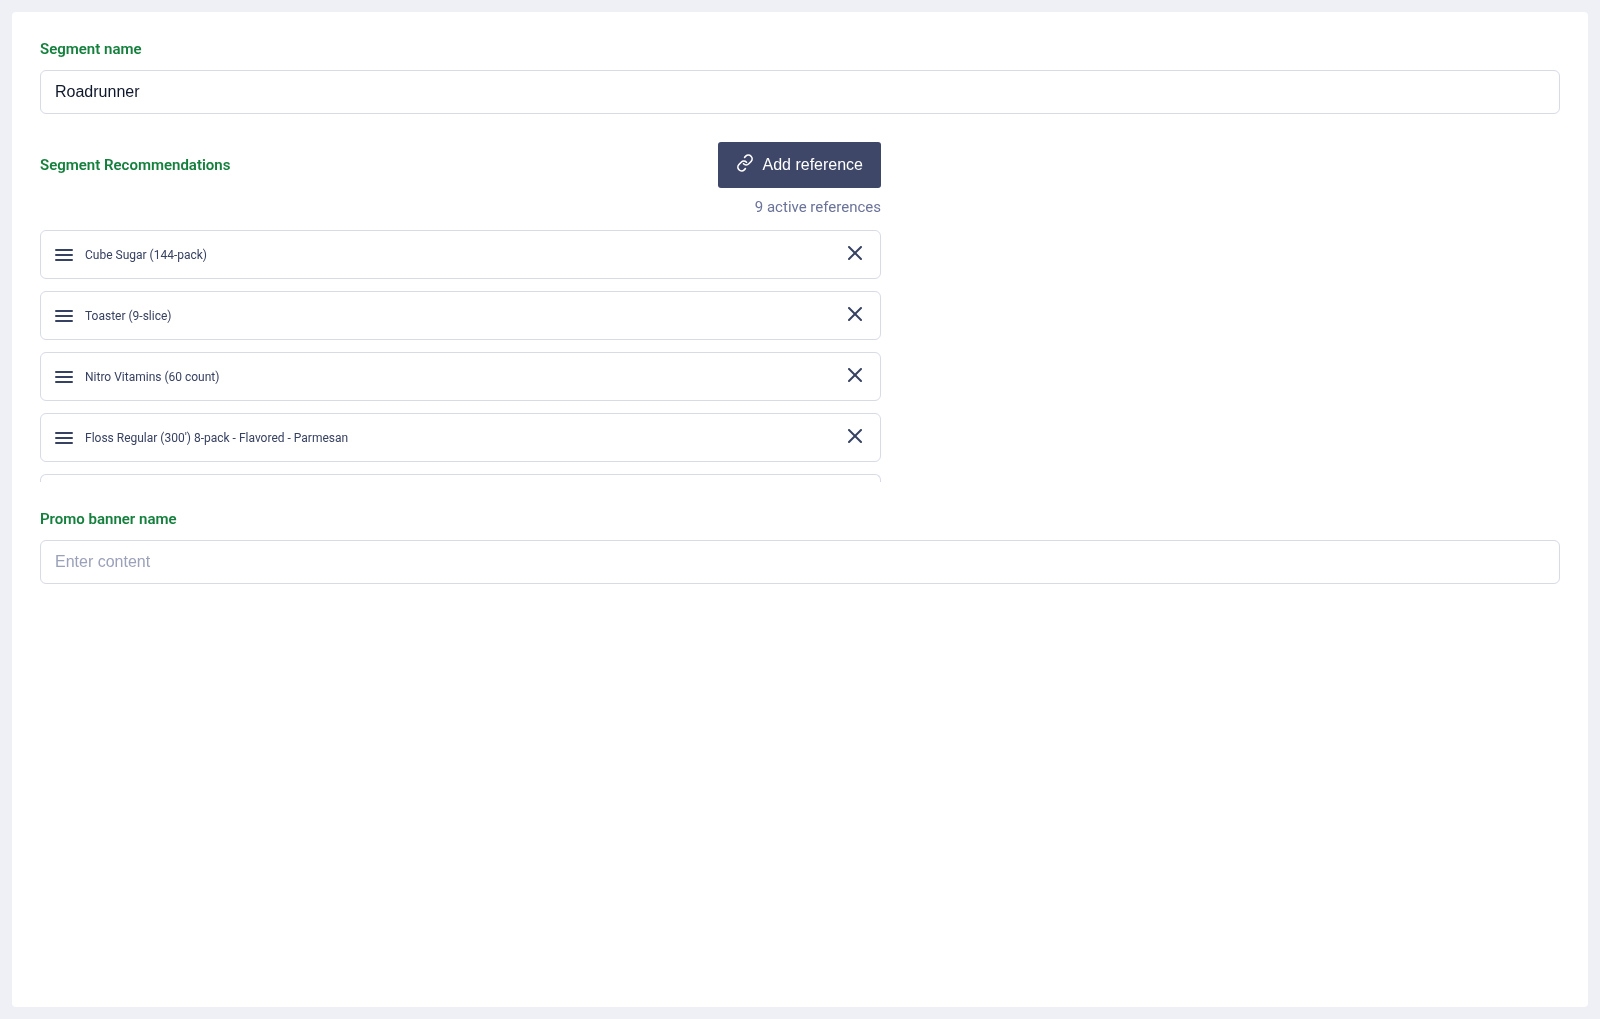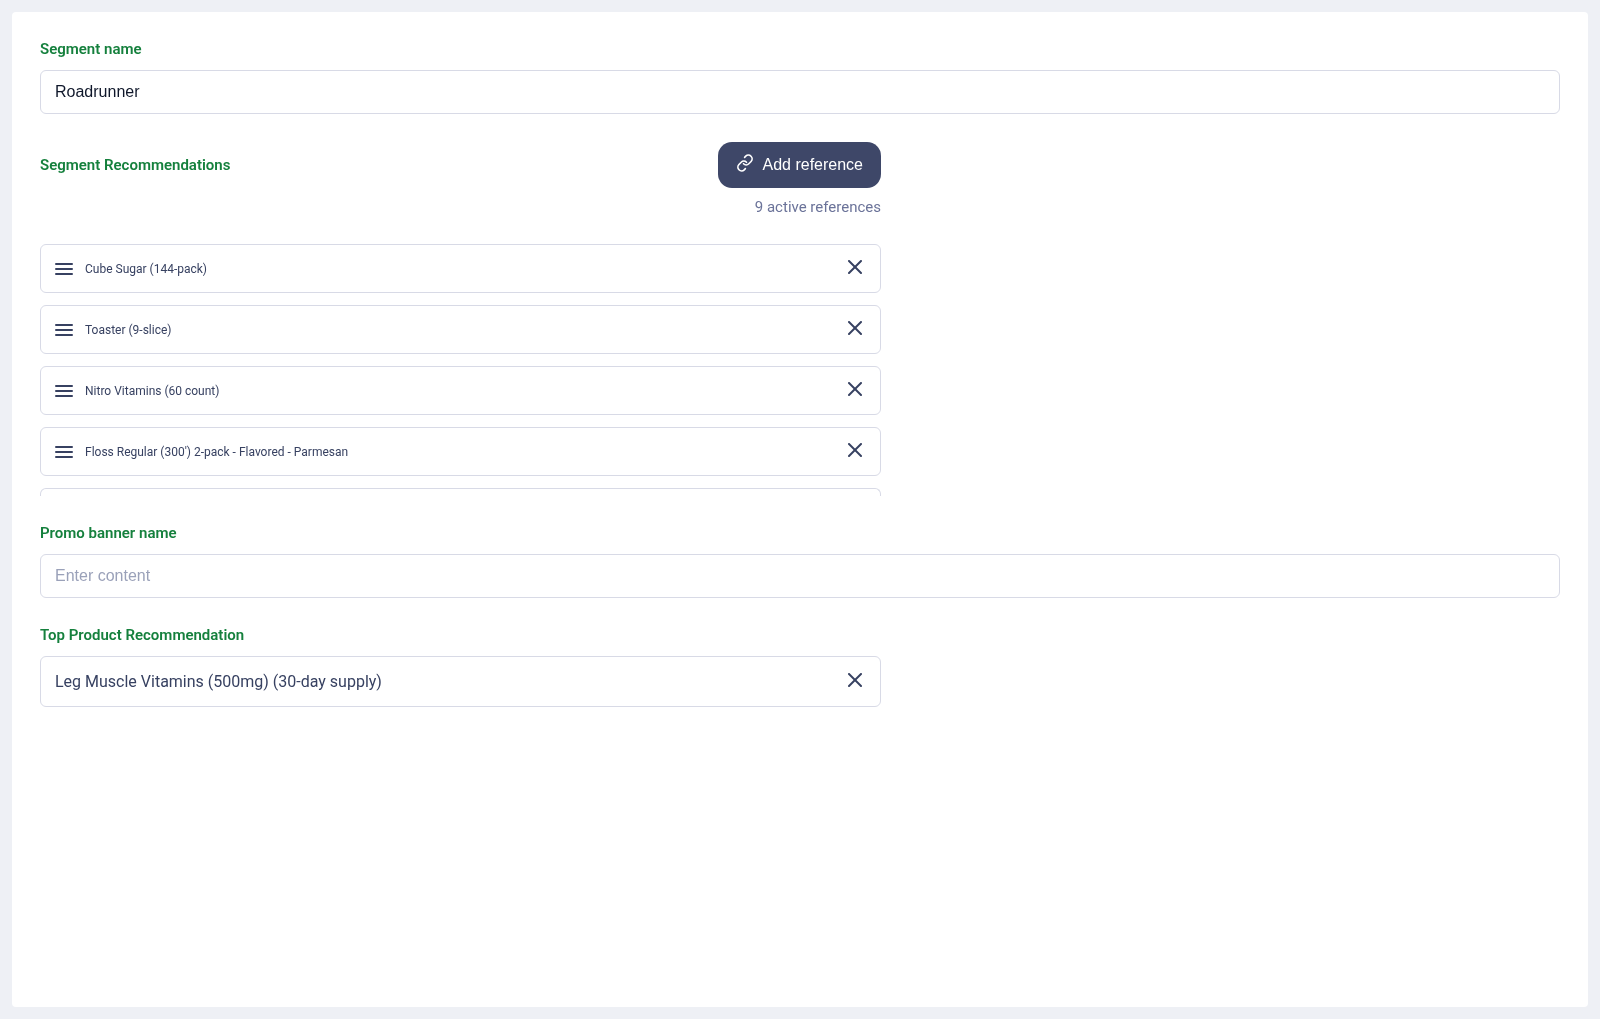--- a/index.html
+++ b/index.html
@@ -56,34 +56,34 @@
     .add-button {
       display: inline-flex;
       align-items: center;
       gap: 8px;
       background: #3e4768;
       color: #ffffff;
       border: none;
       padding: 12px 18px;
       font-size: 16px;
       font-weight: 500;
-      border-radius: 14px;
+      border-radius: 3px;
       cursor: pointer;
     }
     .add-button svg {
       width: 18px;
       height: 18px;
     }
     .active-count {
       width: 841px;
       max-width: 100%;
       text-align: right;
       font-size: 15px;
       color: #6b7399;
-      margin-bottom: 28px;
+      margin-bottom: 14px;
     }
     .reference-list {
       width: 841px;
       max-width: 100%;
       display: flex;
       flex-direction: column;
       gap: 12px;
       max-height: 252px;
       overflow: hidden;
       position: relative;
@@ -234,49 +234,35 @@
       </div>
 
       <div class="reference-card">
         <span class="drag-handle">
           <svg viewBox="0 0 18 14" fill="none" stroke="currentColor" stroke-width="2" stroke-linecap="round">
             <line x1="1" y1="2" x2="17" y2="2"></line>
               <line x1="1" y1="7" x2="17" y2="7"></line>
               <line x1="1" y1="12" x2="17" y2="12"></line>
           </svg>
         </span>
-        <span class="reference-title">Floss Regular (300') 2-pack - Flavored - Parmesan</span>
+        <span class="reference-title">Floss Regular (300') 8-pack - Flavored - Parmesan</span>
         <button class="remove-btn">
           <span>
             <svg viewBox="0 0 14 14" fill="none" stroke="currentColor" stroke-width="2" stroke-linecap="round">
               <line x1="1" y1="1" x2="13" y2="13"></line>
                 <line x1="13" y1="1" x2="1" y2="13"></line>
             </svg>
           </span>
         </button>
       </div>
 
       <div class="peek-card"></div>
     </div>
   </div>
 
   <div class="field-group">
     <label class="field-label">Promo banner name</label>
     <input type="text" class="text-input" placeholder="Enter content" style="">
   </div>
 
-  <div class="field-group">
-    <label class="field-label">Top Product Recommendation</label>
-    <div class="top-rec-card">
-      <span class="top-rec-title">Leg Muscle Vitamins (500mg) (30-day supply)</span>
-      <button class="remove-btn">
-        <span>
-          <svg viewBox="0 0 14 14" fill="none" stroke="currentColor" stroke-width="2" stroke-linecap="round">
-            <line x1="1" y1="1" x2="13" y2="13"></line>
-              <line x1="13" y1="1" x2="1" y2="13"></line>
-          </svg>
-        </span>
-      </button>
-    </div>
-  </div>
 
 
 </div>
 
 </body></html>

